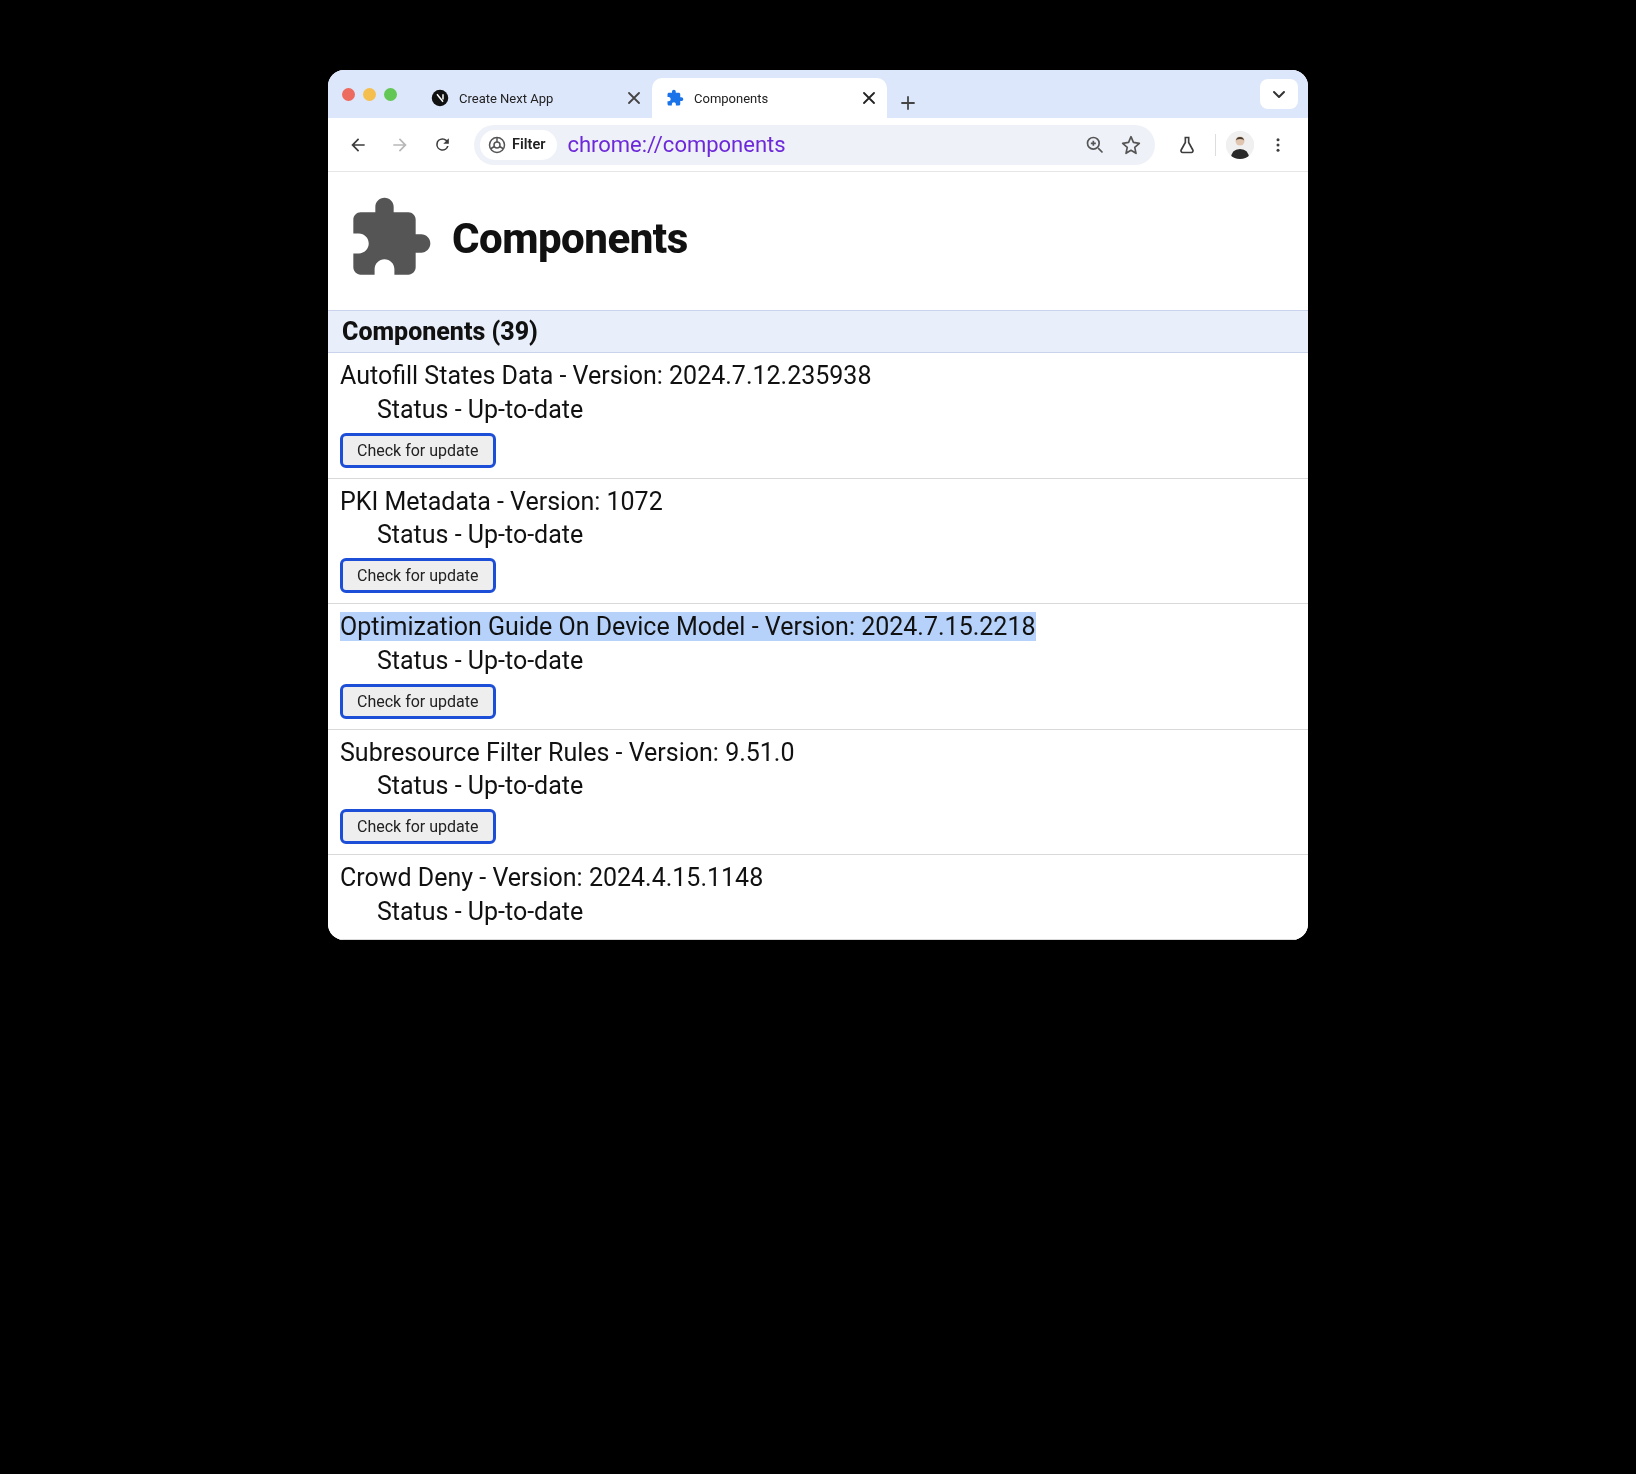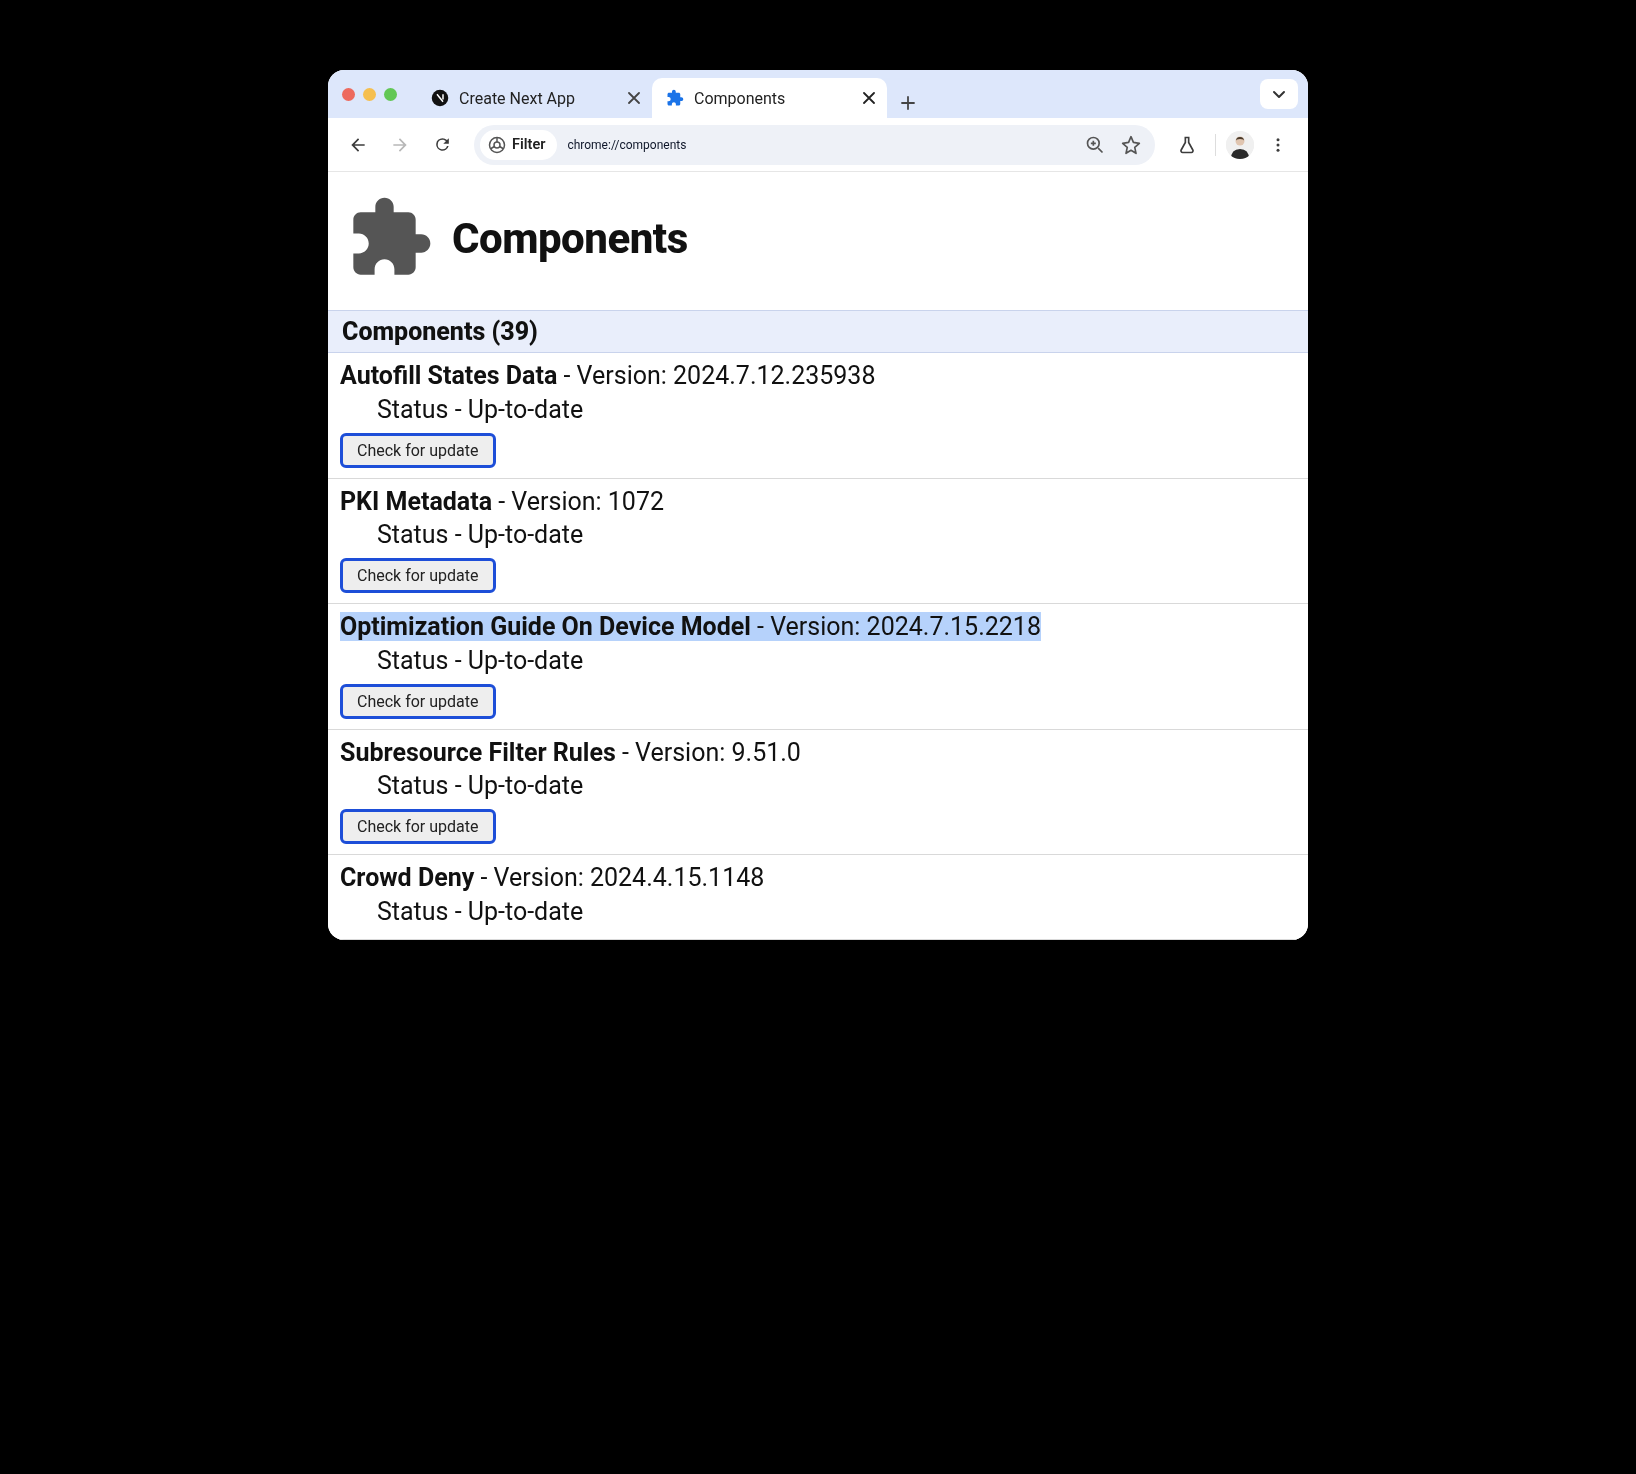--- a/index.html
+++ b/index.html
@@ -40,21 +40,21 @@
   .tlight { width: 13px; height: 13px; border-radius: 50%; }
   .tlight.red { background: #ed6a5e; }
   .tlight.yellow { background: #f5bf4f; }
   .tlight.green { background: #62c755; }
   .tabs { display: flex; height: 100%; align-items: flex-end; flex: 1; }
   .tab {
     height: 40px;
     display: flex;
     align-items: center;
     padding: 0 10px 0 14px;
-    font-size: 16px;
+    font-size: 13px;
     color: #222;
     gap: 10px;
     min-width: 235px;
     position: relative;
   }
   .tab.inactive { border-radius: 10px 10px 0 0; }
   .tab.active {
     background: #fff;
     border-radius: 10px 10px 0 0;
   }
@@ -80,21 +80,21 @@
   .tb-btn {
     width:36px;height:36px;border-radius:50%;display:flex;align-items:center;justify-content:center;color:#3c3c3c;cursor:pointer;
   }
   .tb-btn.disabled { color:#b8b8b8; cursor:default;}
   .omnibox {
     flex:1; height:40px; background:#eef1f7; border-radius:22px; display:flex; align-items:center; padding:0 8px 0 6px; margin: 0 8px;
   }
   .omni-chip {
     background:#fff; border-radius:18px; height:30px; display:flex; align-items:center; gap:6px; padding:0 12px 0 8px; font-size:14.5px; font-weight:600; color:#222; margin-right:10px;
   }
-  .omni-url { flex:1; font-size:12px; color:#0f172a; }
+  .omni-url { flex:1; font-size:22px; color:#6d28d9; }
   .omni-icons { display:flex; gap:4px; align-items:center;}
   .omni-icons .ico { width:32px;height:32px;display:flex;align-items:center;justify-content:center;color:#555;cursor:pointer;}
   .toolbar-right { display:flex; align-items:center; gap:6px;}
   .divider-v { width:1px; height:22px; background:#ddd; margin:0 4px;}
   .avatar { width:28px;height:28px;border-radius:50%; background:#eee; overflow:hidden;display:flex;align-items:flex-end;justify-content:center;}
   .avatar svg{display:block;}
   
   .content { flex:1; overflow:hidden; background:#fff; }
   .page-header {
     display:flex; align-items:center; gap:18px; padding: 22px 18px 28px 18px;
@@ -102,21 +102,21 @@
   .big-puzzle { width: 88px; height: 88px; }
   .page-title { font-size: 42px; font-weight: 800; color:#111; letter-spacing:-0.5px;}
   .section-bar {
     background:#e9eefb; border-top:1px solid #c9d3ec; border-bottom:1px solid #c9d3ec;
     font-size:25px; font-weight:800; color:#111; padding:6px 14px;
   }
   .component-row {
     border-bottom:1px solid #d9d9d9; padding:6px 12px 10px 12px;
   }
   .component-title-line { font-size:25px; color:#111; line-height:1.35;}
-  .component-title-line .name { font-weight:700; }
+  .component-title-line .name { font-weight:400; }
   .status-line { font-size:25px; color:#111; line-height:1.35;margin-left:37px;}
   .check-btn {
     margin-top:6px;
     background:#eee; border:3px solid #1d4ed8; border-radius:6px;
     font-size:16px; color:#222; padding:5px 14px; cursor:pointer;
     font-family:inherit;
   }
   .highlighted { background:#b6d2fb; }
 </style>
 </head>

